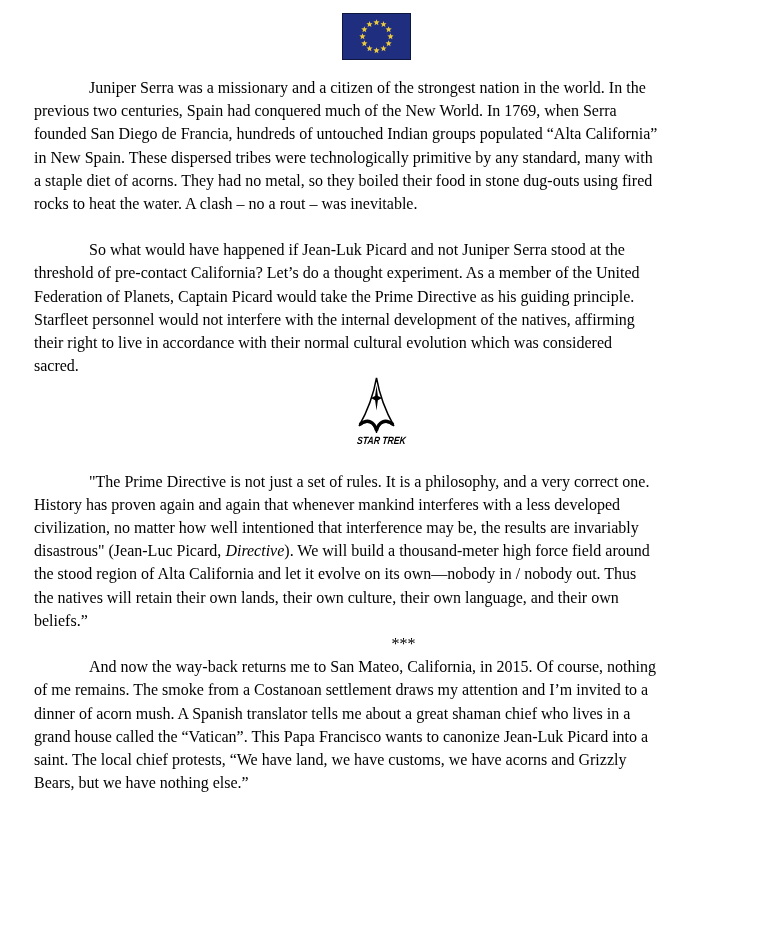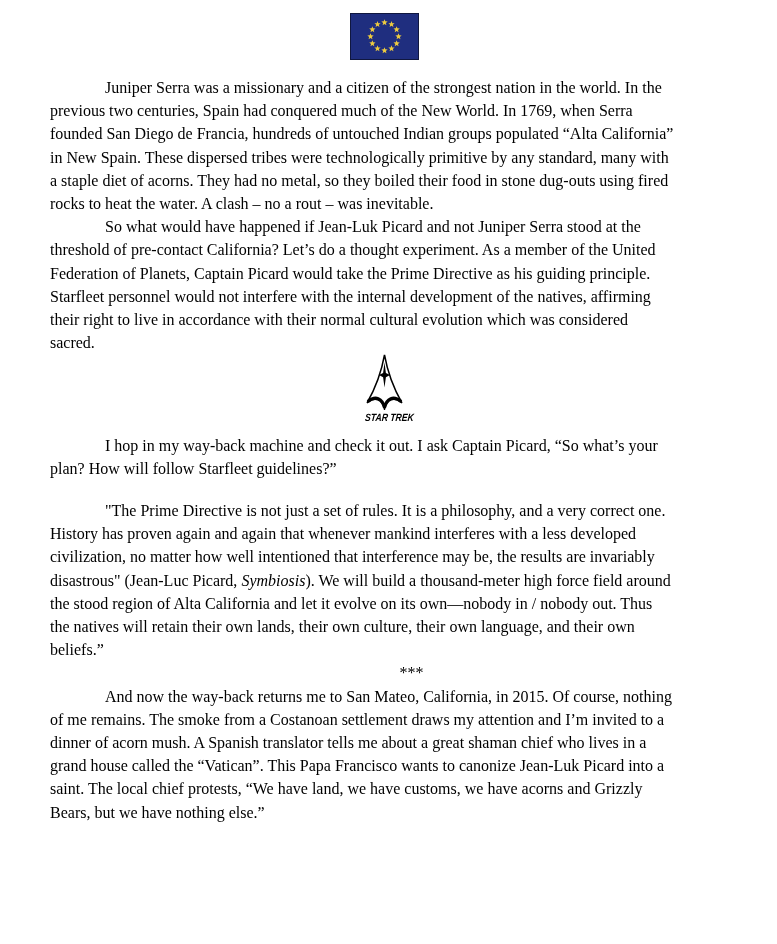--- a/index.html
+++ b/index.html
@@ -7,38 +7,38 @@
     width: 777px;
     height: 944px;
     background: #ffffff;
     color: #000000;
     font-family: "Liberation Serif", "DejaVu Serif", serif;
     font-size: 16px;
     line-height: 23.2px;
     overflow: hidden;
   }
   .content {
-    padding: 0 37px 0 50px;
+    padding: 0 37px 0 34px;
   }
   .centered {
     text-align: center;
     transform: translateX(-11px);
   }
   .flag-wrap {
     margin-top: 13px;
     height: 47px;
   }
   .flag-wrap svg { display: inline-block; vertical-align: top; }
   p.body-para {
     margin: 0;
     text-indent: 55px;
     white-space: pre-line;
   }
   #p1 { margin-top: 16px; }
-  #p2 { }
+  #p2 { margin-top: 23px; }
   #p3 { margin-top: 0; }
   #p4 { margin-top: 19px; }
   #p5 { }
   .logo-wrap {
     margin-top: 0;
     margin-bottom: 6px;
   }
   .logo-inner { display: inline-block; width: 46px; }
   .logo-inner svg { display: block; margin: 0 auto; }
   .logo-caption {
@@ -104,27 +104,25 @@
     <div class="logo-inner">
       <svg width="39" height="56" viewBox="0 0 56 80">
         <path d="M28 1 C 25 18, 17 45, 3 70 C 14 61, 24 64, 28 79 C 32 64, 42 61, 53 70 C 39 45, 31 18, 28 1 Z" fill="#ffffff" stroke-width="2.2" stroke="#000000"></path>
         <path d="M4 68 C 15 59, 25 63, 28 77 C 31 63, 41 59, 52 68" fill="none" stroke-width="4.5" stroke="#000000"></path>
         <path d="M28 12 L30 27 L36 30 L30 33 L28 48 L26 33 L20 30 L26 27 Z" fill="#000000"></path>
       </svg>
       <div class="logo-caption">STAR TREK</div>
     </div>
   </div>
 
-  <p id="p3" class="body-para">I hop in my way-back machine and check it out. I ask Captain Picard, “So what’s your
-plan? How will follow Starfleet guidelines?”</p>
 
   <p id="p4" class="body-para"><span>"The Prime Directive is not just a set of rules. It is a philosophy, and a very correct one.
 History has proven again and again that whenever mankind interferes with a less developed
 civilization, no matter how well intentioned that interference may be, the results are invariably
-disastrous" (Jean-Luc Picard, </span><span class="italic">Symbiosis</span><span>). We will build a thousand-meter high force field around
+disastrous" (Jean-Luc Picard, </span><span class="italic">Directive</span><span>). We will build a thousand-meter high force field around
 the stood region of Alta California and let it evolve on its own—nobody in / nobody out. Thus
 the natives will retain their own lands, their own culture, their own language, and their own
 beliefs.”</span></p>
 
   <p class="body-para separator centered">***</p>
 
   <p id="p5" class="body-para">And now the way-back returns me to San Mateo, California, in 2015. Of course, nothing
 of me remains. The smoke from a Costanoan settlement draws my attention and I’m invited to a
 dinner of acorn mush. A Spanish translator tells me about a great shaman chief who lives in a
 grand house called the “Vatican”. This Papa Francisco wants to canonize Jean-Luk Picard into a

